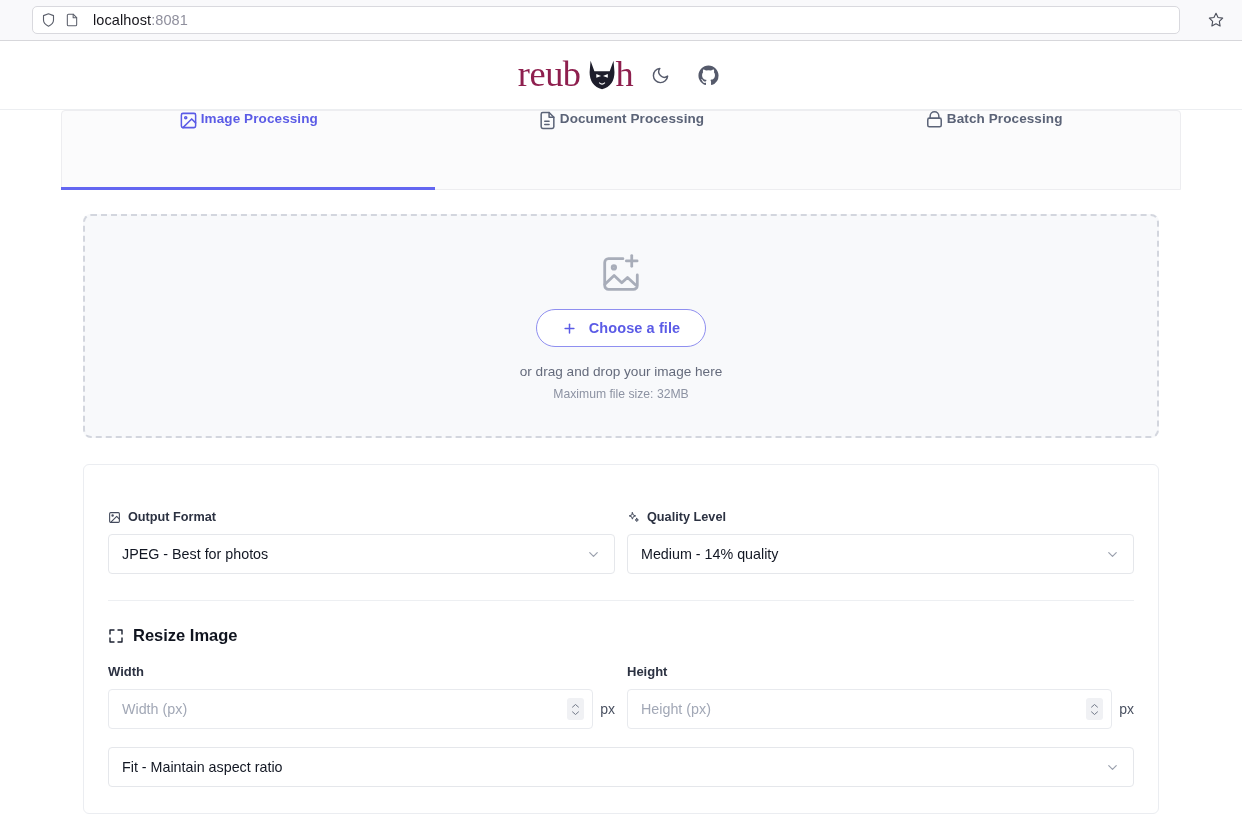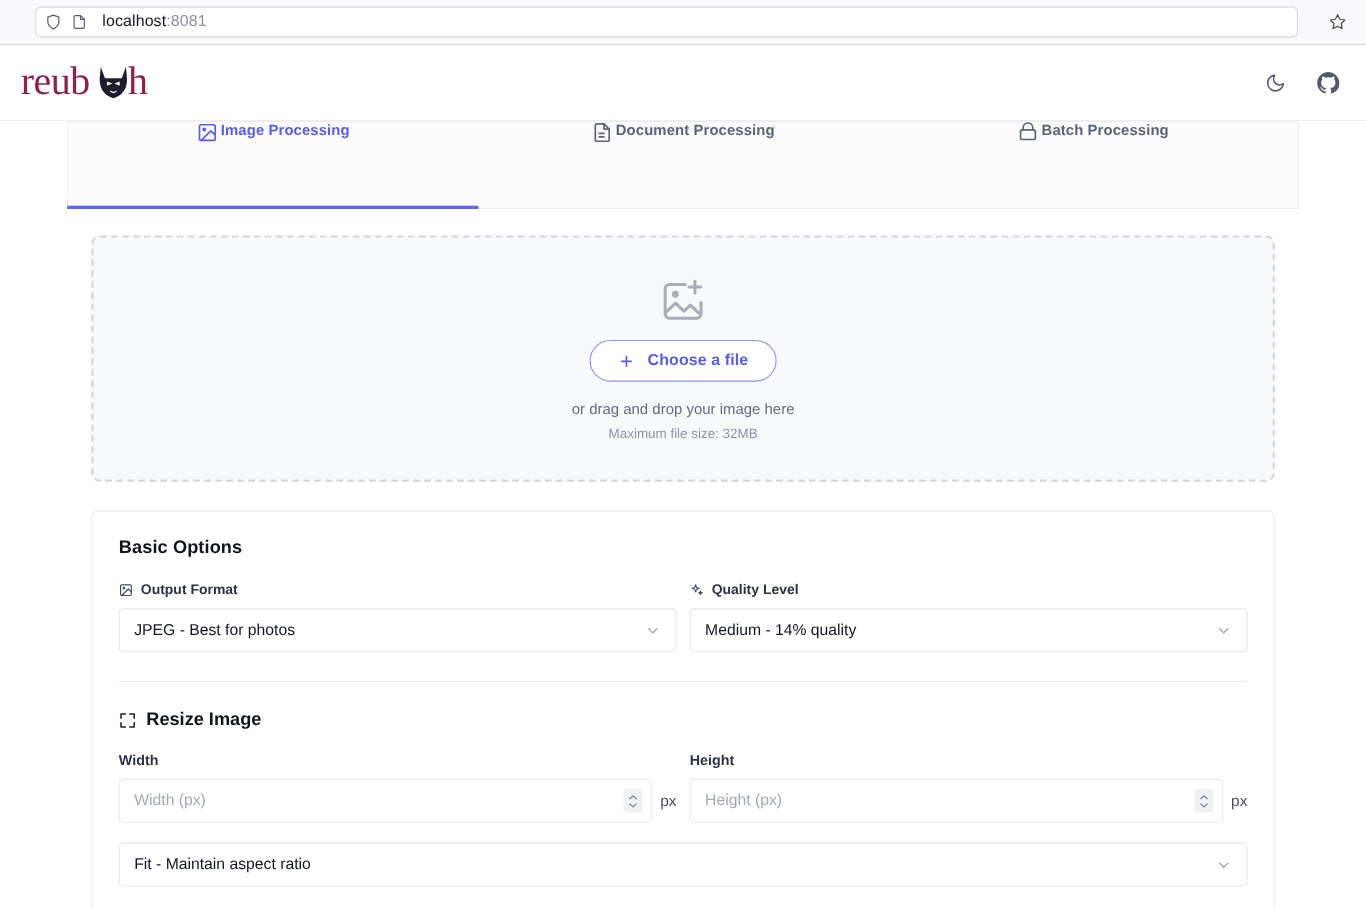--- a/index.html
+++ b/index.html
@@ -40,21 +40,21 @@
     margin-right: 4px;
   }
   svg { display: block; }
 
   
   .app-header {
     height: 69px; width: 100%;
     background: #ffffff;
     border-bottom: 1px solid #eceef1;
     display: flex; align-items: center;
-    justify-content: space-between;
+    justify-content: center;
     padding: 0 22px 0 16px;
   }
   .logo { display: flex; align-items: center; height: 46px; }
   .logo svg { height: 44px; }
   .header-actions { display: flex; align-items: center; gap: 22px; }
   .icon-btn {
     width: 26px; height: 26px;
     display: flex; align-items: center; justify-content: center;
     color: #555a6b; cursor: pointer;
   }
@@ -299,21 +299,20 @@
               </svg>
           </span>
           <span>Choose a file</span>
         </div>
         <div class="dz-sub">or drag and drop your image here</div>
         <div class="dz-note">Maximum file size: 32MB</div>
       </div>
     </div>
 
     <div class="options-card">
-      <div class="card-title">Basic Options</div>
 
       <div class="field-grid">
         <div>
           <div class="field-label">
             <span class="lbl-icon">
               <svg width="13" height="13" viewBox="0 0 24 24" fill="none" stroke="currentColor" stroke-width="2" stroke-linecap="round" stroke-linejoin="round">
                   <rect x="3" y="3" width="18" height="18" rx="2"></rect>
                   <circle cx="8.5" cy="8.5" r="1.3"></circle>
                   <path d="M21 15l-5-5L5 21"></path>
                 </svg>

